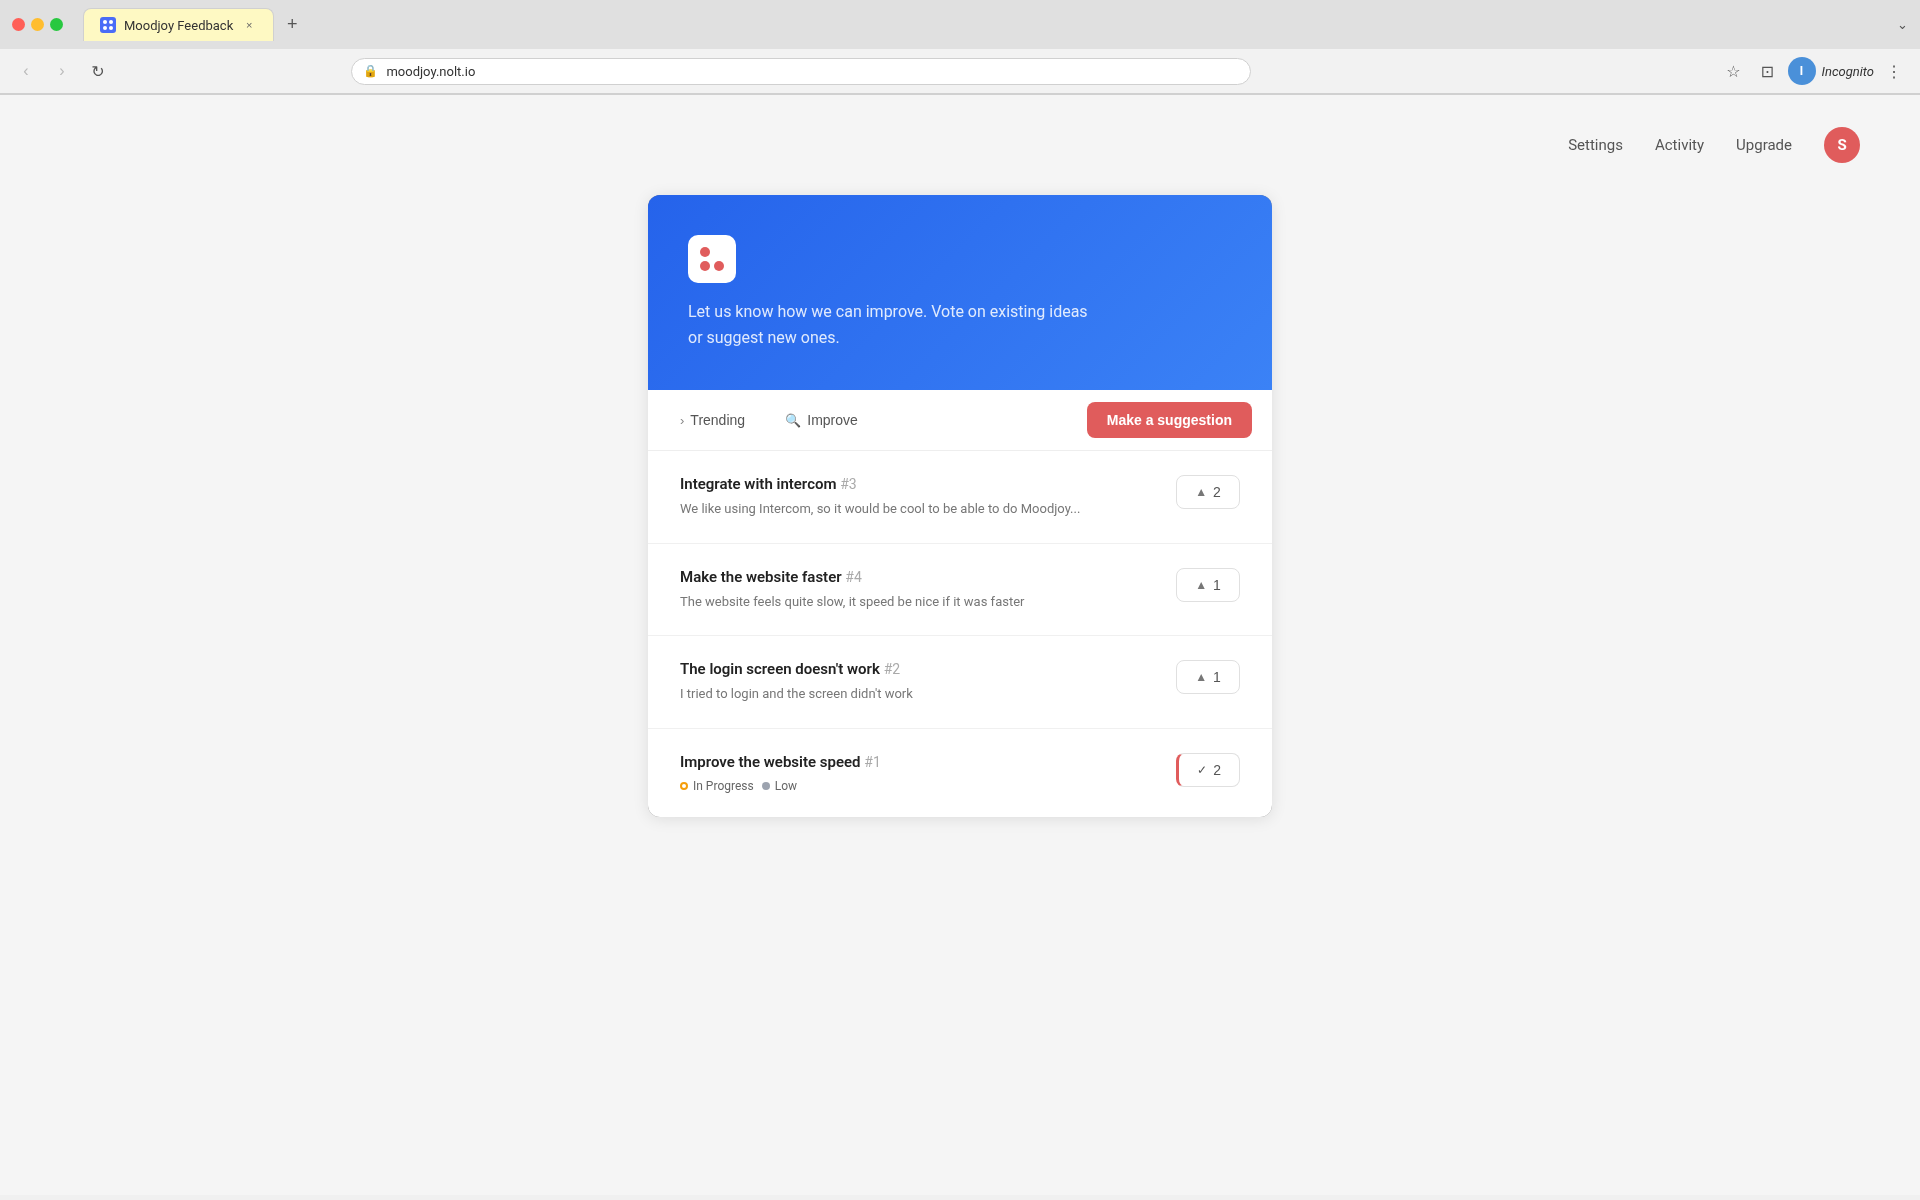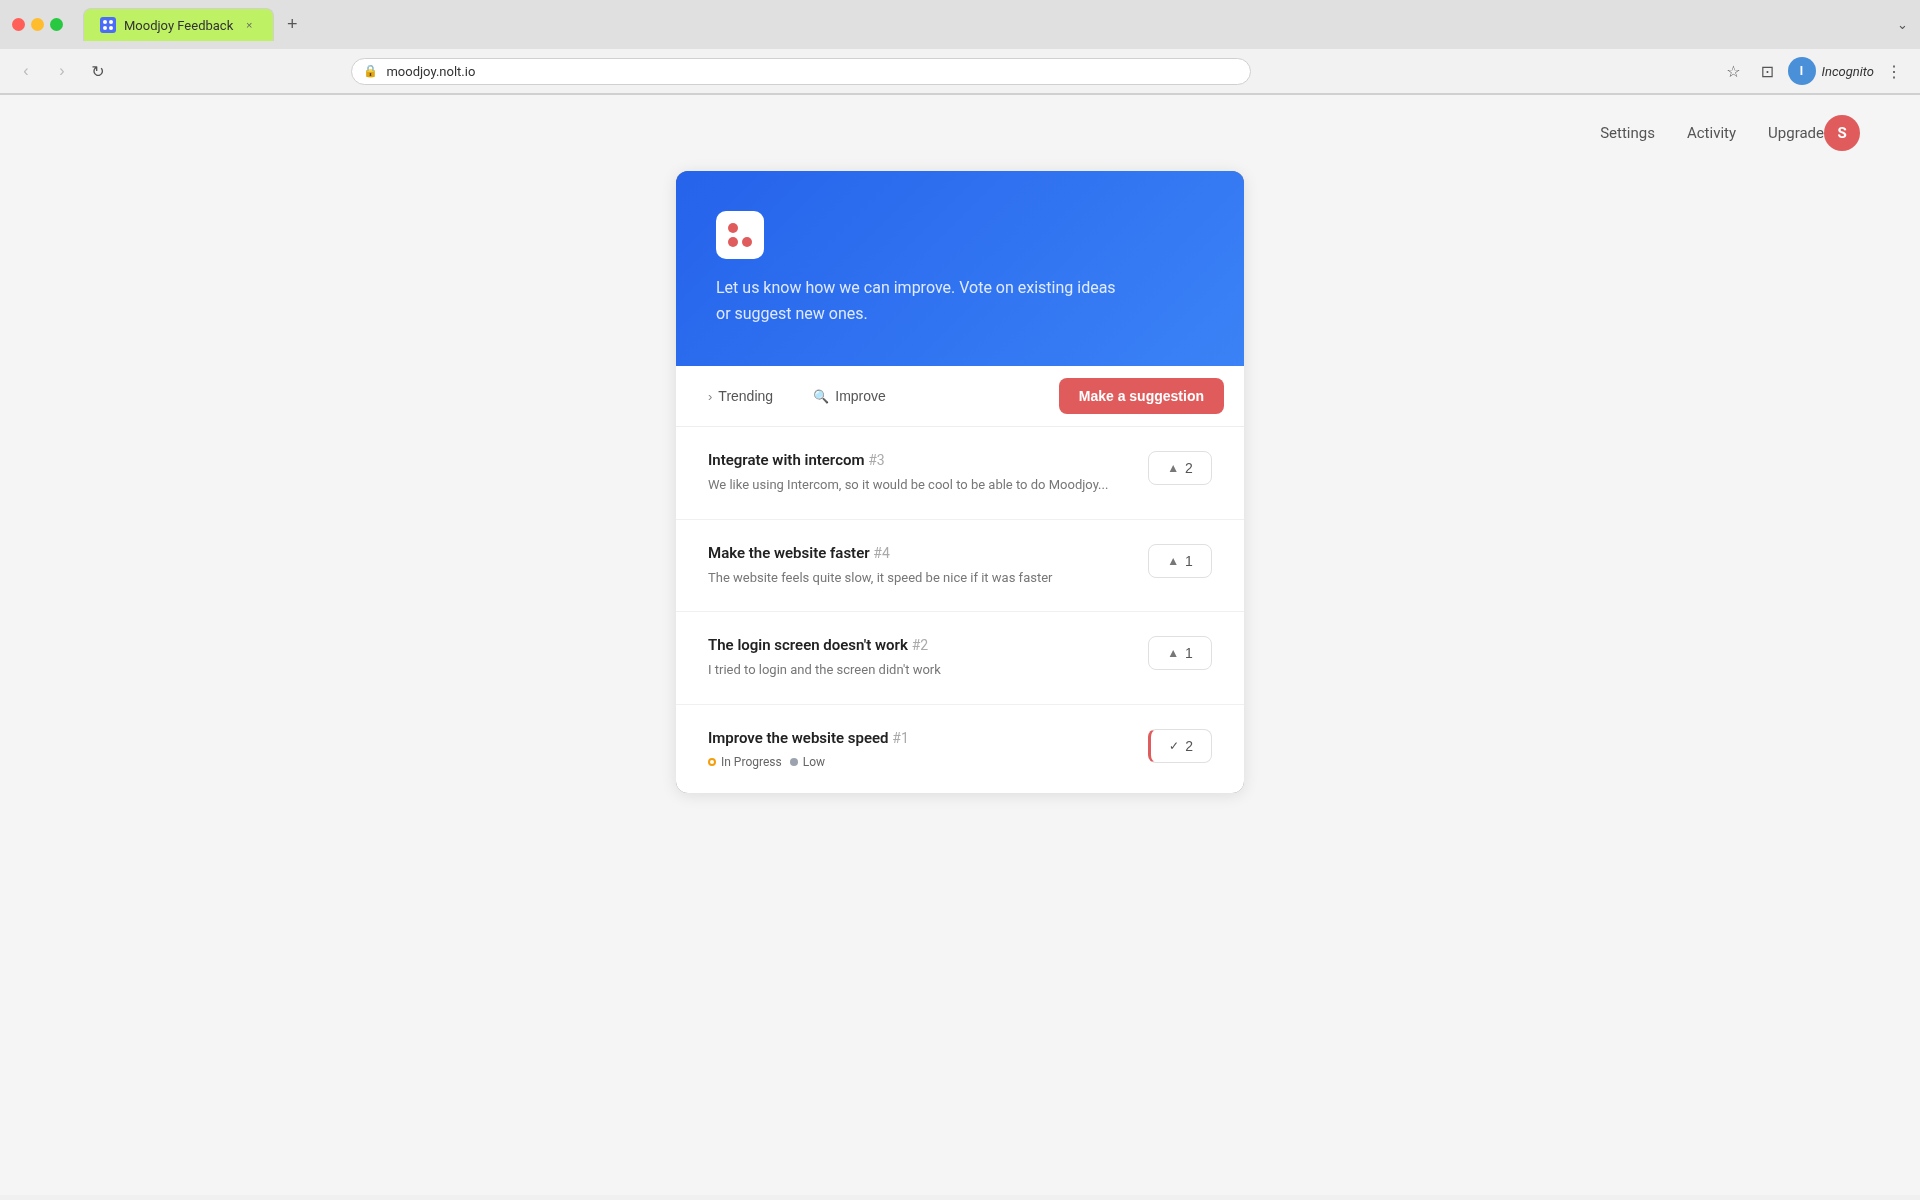--- a/index.html
+++ b/index.html
@@ -41,21 +41,21 @@
       display: flex;
       align-items: center;
       padding: 0 12px;
       background: #e0e0e0;
     }
     .tab {
       display: flex;
       align-items: center;
       gap: 8px;
       padding: 8px 16px;
-      background: #bef264;
+      background: #fef9c3;
       border-radius: 8px 8px 0 0;
       font-size: 13px;
       color: #333;
       border: 1px solid #d0d0d0;
       border-bottom: none;
       position: relative;
     }
     .tab-favicon {
       width: 16px;
       height: 16px;
@@ -187,21 +187,22 @@
       background: #f5f5f5;
       min-height: calc(1200px - 100px);
     }
 
     
     .app-header {
       background: #f5f5f5;
       display: flex;
       align-items: center;
       justify-content: flex-end;
-      padding: 20px 60px;
+      padding: 32px 60px;
+      gap: 32px;
       margin-left: 20px;
     }
     .app-header-nav {
       display: flex;
       align-items: center;
       gap: 32px;
     }
     .nav-link {
       font-size: 15px;
       color: #555;
@@ -222,21 +223,21 @@
       cursor: pointer;
     }
 
     
     .main-content {
       display: flex;
       justify-content: center;
       padding: 0 20px 60px;
     }
     .feedback-card {
-      width: 568px;
+      width: 624px;
       background: #737373;
       border-radius: 12px;
       box-shadow: 0 2px 16px rgba(0,0,0,0.1);
       overflow: hidden;
     }
 
     
     .hero-section {
       background: linear-gradient(135deg, #2563eb 0%, #3b82f6 100%);
       padding: 40px 40px 40px 40px;

